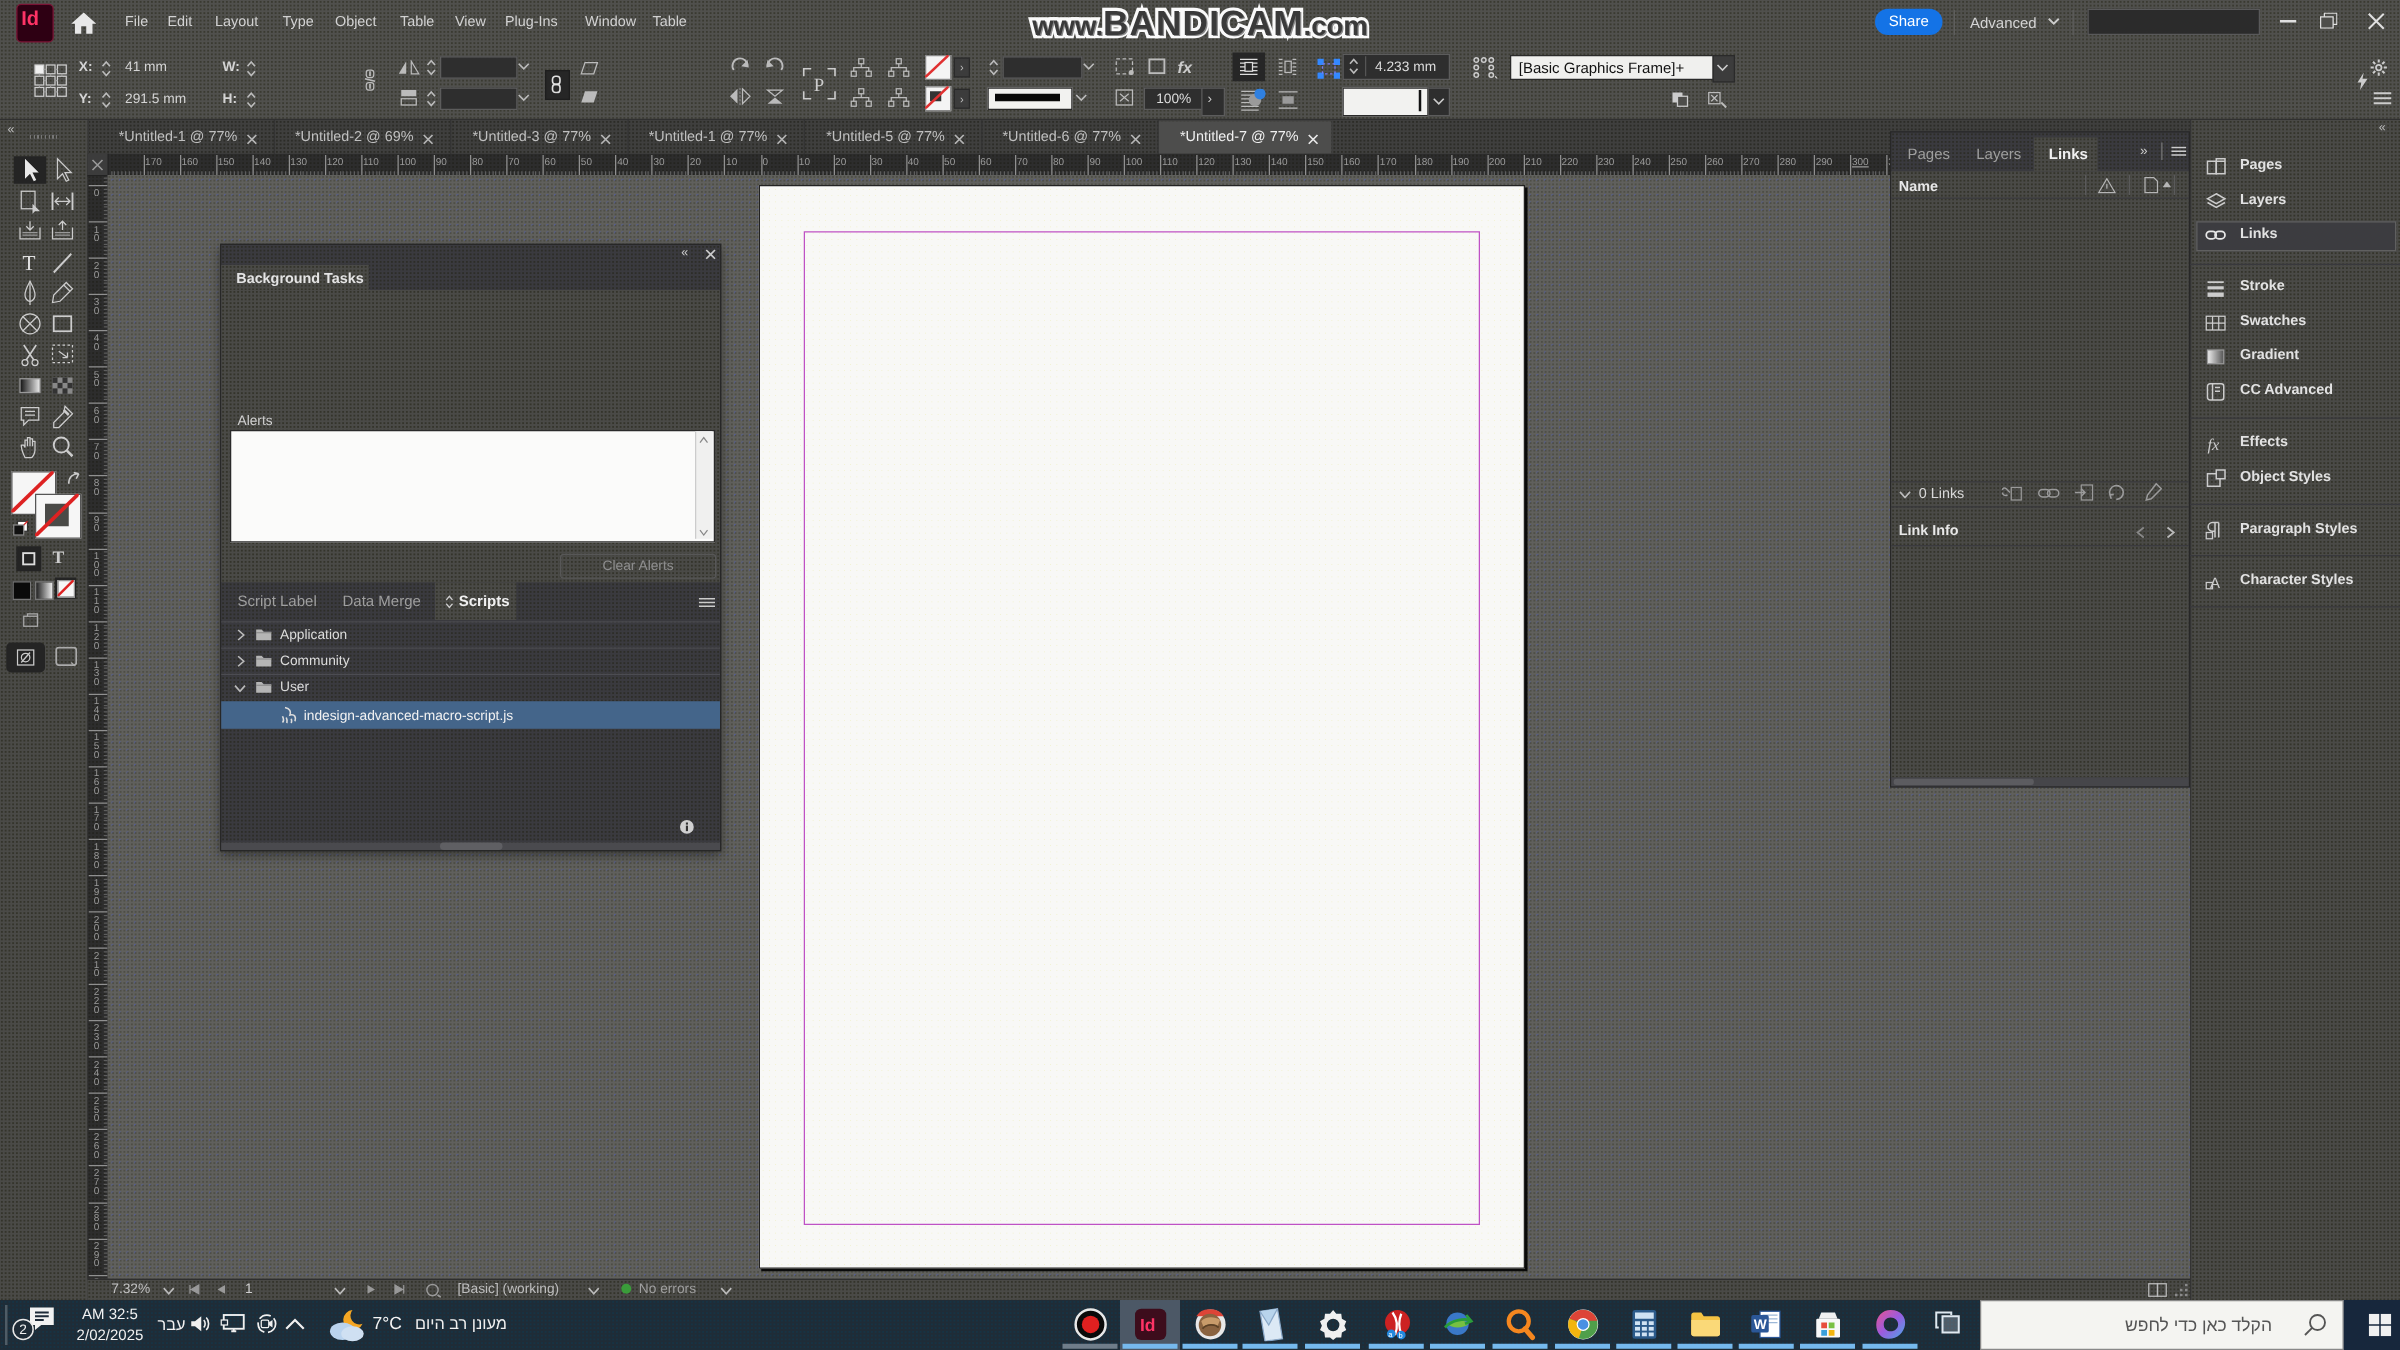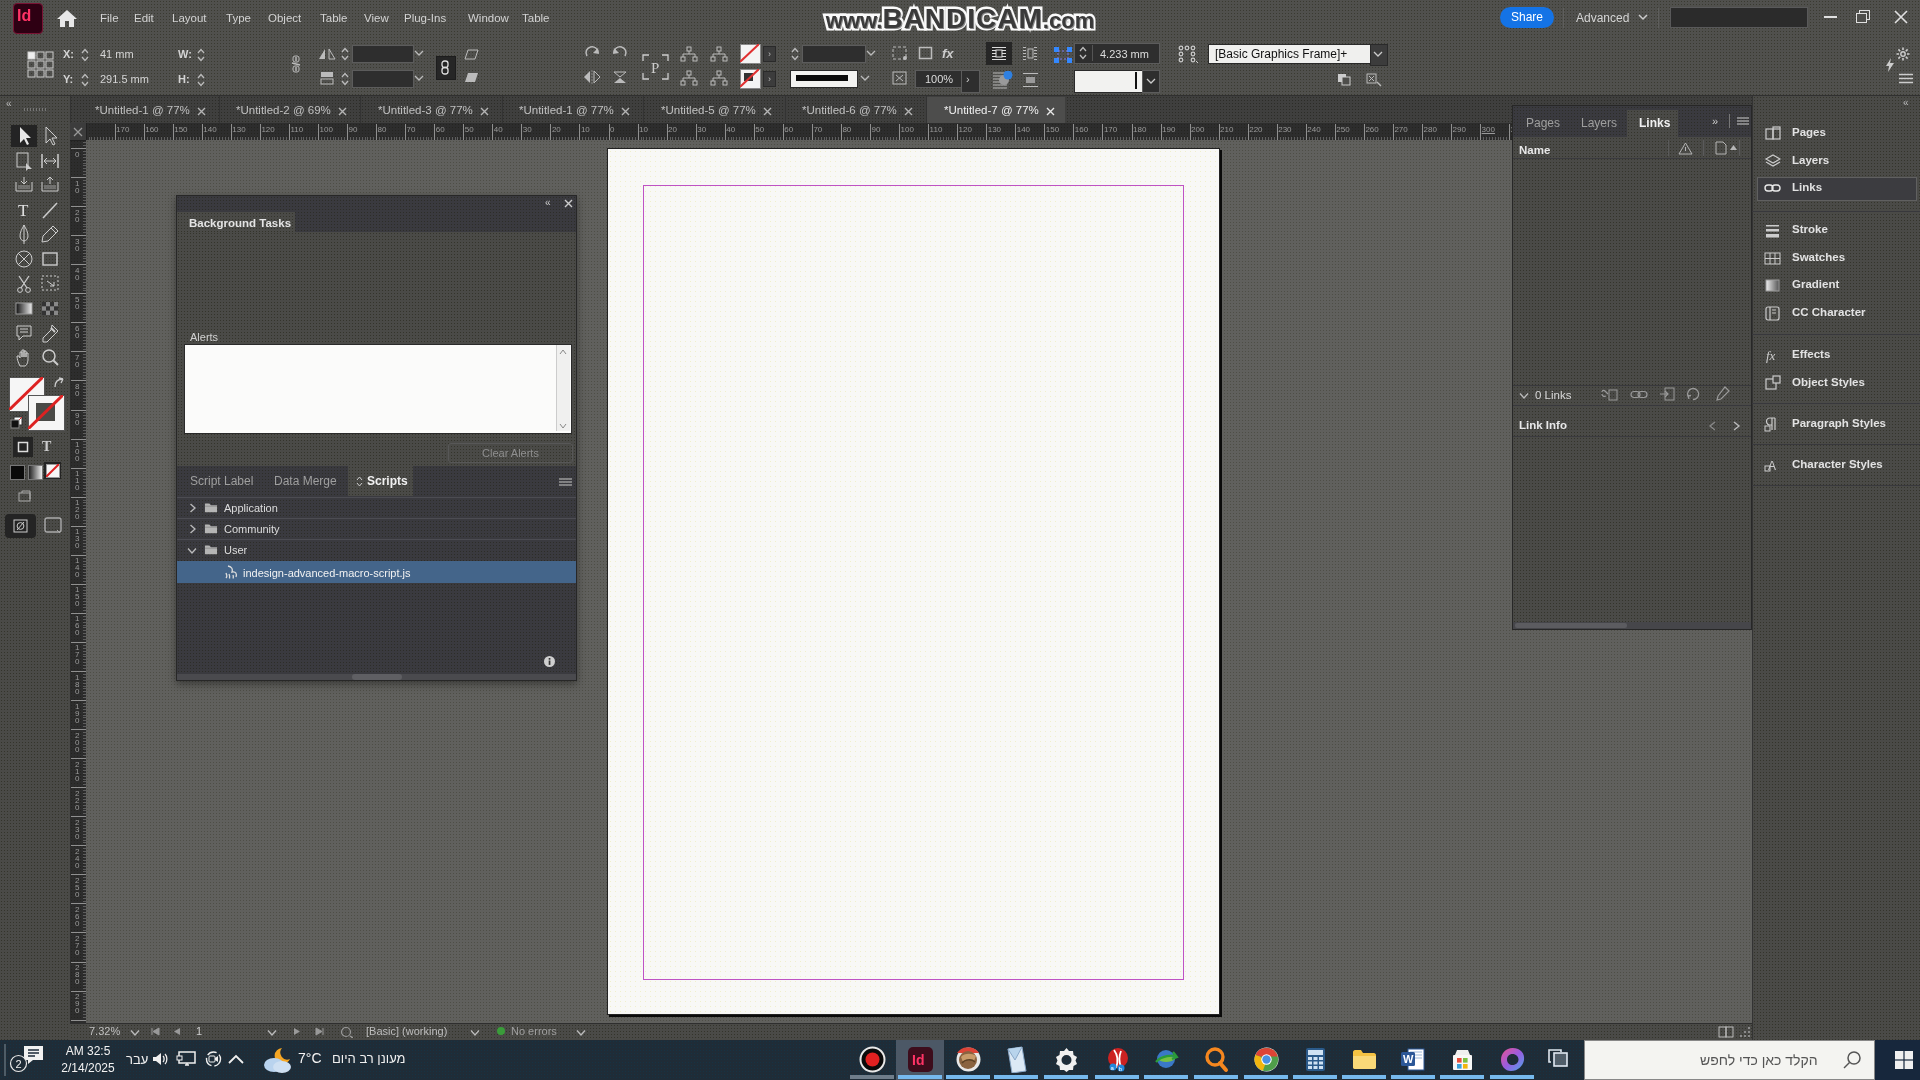--- a/index.html
+++ b/index.html
@@ -1630,21 +1630,21 @@
     </defs>
     <rect x="2" y="3" width="13" height="11" fill="url(#dg)" stroke="#999"></rect>
   </svg>
 <div class="a" style="left:1792px;top:278px;font-size:11.5px;font-weight:bold;color:#e2e2e2;">Gradient</div>
 <svg class="a" style="left:1764px;top:305px;" width="17" height="17" viewBox="0 0 17 17">
     <g fill="none" stroke="#ccc" stroke-width="1.2">
       <rect x="2" y="2" width="13" height="13" rx="2"></rect>
       <path d="M6 2 V15 M8 5 H12 M8 8 H12"></path>
     </g>
   </svg>
-<div class="a" style="left:1792px;top:306px;font-size:11.5px;font-weight:bold;color:#e2e2e2;">CC Character</div>
+<div class="a" style="left:1792px;top:306px;font-size:11.5px;font-weight:bold;color:#e2e2e2;">CC Advanced</div>
 <svg class="a" style="left:1764px;top:347px;" width="17" height="17" viewBox="0 0 17 17">
     <text x="2" y="13" font-size="13" font-style="italic" fill="#ccc" font-family="Liberation Serif">fx</text>
   </svg>
 <div class="a" style="left:1792px;top:348px;font-size:11.5px;font-weight:bold;color:#e2e2e2;">Effects</div>
 <svg class="a" style="left:1764px;top:375px;" width="17" height="17" viewBox="0 0 17 17">
     <g fill="none" stroke="#ccc" stroke-width="1.2">
       <rect x="2" y="4" width="10" height="10"></rect>
       <rect x="9" y="1" width="7" height="7" fill="#4a4a47"></rect>
     </g>
   </svg>
@@ -1723,21 +1723,21 @@
     <path d="M6 15 L6 19 L11 15 Z" fill="#f2f2f2"></path>
     <g stroke="#1d2a38" stroke-width="1.5">
       <path d="M6 5 H17 M6 8 H17 M6 11 H13"></path>
     </g>
   </svg>
 <svg class="a" style="left:9px;top:1054px;" width="19" height="19" viewBox="0 0 19 19">
     <circle cx="9.5" cy="9.5" r="8" fill="#1f2c37" stroke="#e8e8e8" stroke-width="1.2"></circle>
     <text x="6.4" y="13.5" font-size="11" fill="#f0f0f0">2</text>
   </svg>
 <div class="a" style="left:60px;top:1044px;width:56px;text-align:center;font-size:12px;color:#f2f2f2;">AM 32:5</div>
-<div class="a" style="left:56px;top:1061px;width:64px;text-align:center;font-size:12px;color:#f2f2f2;">2/14/2025</div>
+<div class="a" style="left:56px;top:1061px;width:64px;text-align:center;font-size:12px;color:#f2f2f2;">2/02/2025</div>
 <div class="a" style="left:126px;top:1052px;font-size:13px;color:#f2f2f2;">עבר</div>
 <svg class="a" style="left:152px;top:1051px;" width="18" height="16" viewBox="0 0 18 16">
     <path d="M1 6 H4 L9 2 V14 L4 10 H1 Z" fill="#f0f0f0"></path>
     <path d="M11 5 C12.5 6.5 12.5 9.5 11 11 M13 3 C15.5 5.5 15.5 10.5 13 13" fill="none" stroke="#f0f0f0" stroke-width="1.3"></path>
   </svg>
 <svg class="a" style="left:176px;top:1051px;" width="20" height="16" viewBox="0 0 20 16">
     <rect x="3" y="1" width="16" height="11" fill="none" stroke="#f0f0f0" stroke-width="1.5"></rect>
     <path d="M9 14 H13 M11 12 V14" stroke="#f0f0f0" stroke-width="1.5"></path>
     <rect x="1" y="5" width="5" height="4" fill="#1d2a38" stroke="#f0f0f0"></rect>
   </svg>

